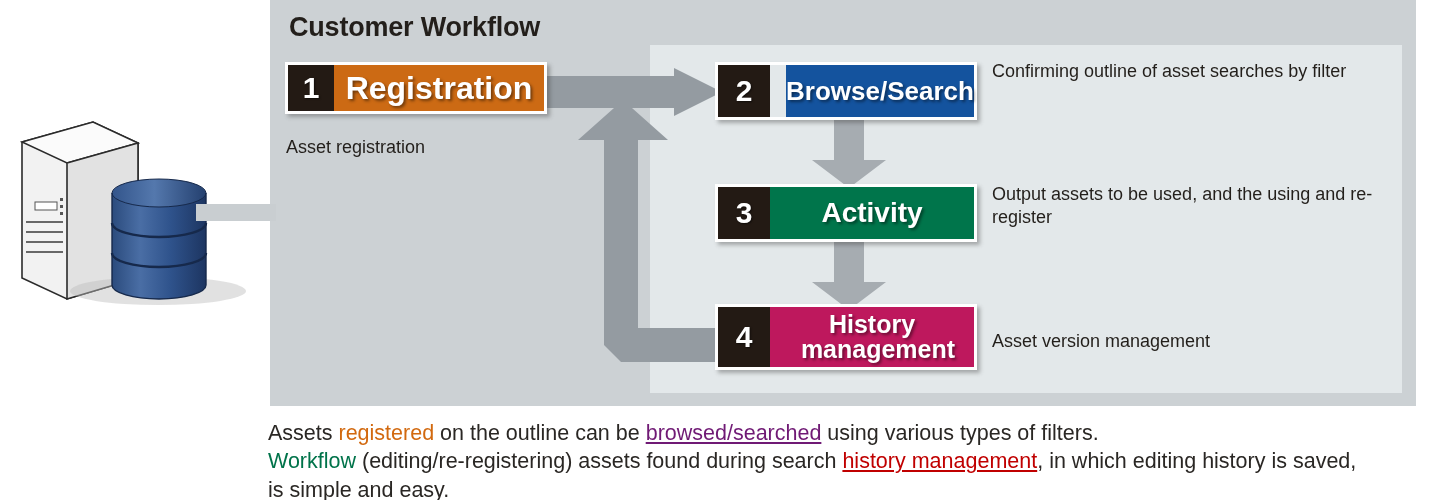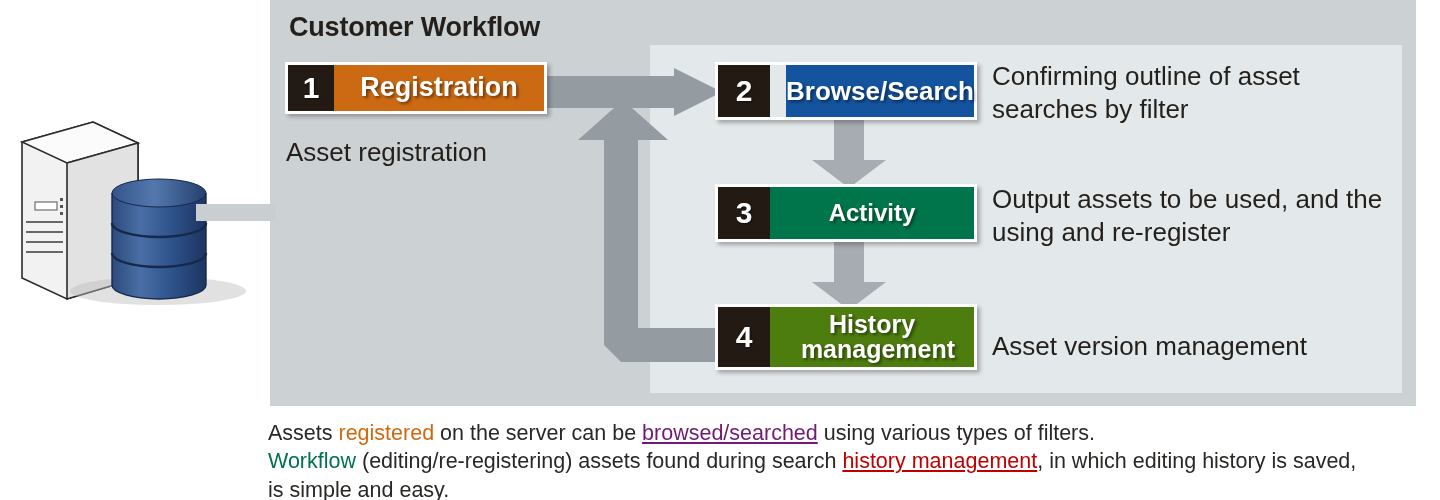--- a/index.html
+++ b/index.html
@@ -97,63 +97,63 @@
   }
 
   
   #box-registration {
     left: 285px;
     top: 62px;
     width: 262px;
     height: 52px;
   }
   #box-registration .step-num { width: 46px; font-size: 30px; }
-  #box-registration .step-label { background: #cc6a14; font-size: 27px; text-align: center; }
+  #box-registration .step-label { background: #cc6a14; font-size: 32px; text-align: center; }
 
   
   #box-browse {
     left: 715px;
     top: 62px;
     width: 262px;
     height: 58px;
   }
   #box-browse .step-num { width: 52px; font-size: 30px; }
   #box-browse .step-label { background: #14539e; font-size: 26px; margin-left: 16px; }
 
   
   #box-activity {
     left: 715px;
     top: 184px;
     width: 262px;
     height: 58px;
   }
   #box-activity .step-num { width: 52px; font-size: 30px; }
-  #box-activity .step-label { background: #00754b; font-size: 24px; }
+  #box-activity .step-label { background: #00754b; font-size: 28px; }
 
   
   #box-history {
     left: 715px;
     top: 304px;
     width: 262px;
     height: 66px;
   }
   #box-history .step-num { width: 52px; font-size: 30px; }
   #box-history .step-label {
-    background: #4d7c0f;
+    background: #be185d;
     font-size: 25px;
     flex-direction: column;
     justify-content: center;
   }
   #box-history .step-label .l1 { display: block; }
   #box-history .step-label .l2 { display: block; margin-left: 12px; }
 
   
   .caption {
     position: absolute;
-    font-size: 26px;
+    font-size: 18px;
     color: #231f1b;
     line-height: 1.28;
   }
   #caption-registration { left: 286px; top: 136px; }
   #caption-browse   { left: 992px; top: 60px;  width: 400px; }
   #caption-activity { left: 992px; top: 183px; width: 400px; }
   #caption-history  { left: 992px; top: 330px; width: 400px; }
 
   
   .arrow { position: absolute; }
@@ -271,18 +271,18 @@
   <div class="step-box" id="box-history">
     <div class="step-num">4</div>
     <div class="step-label">
       <span class="l1">History</span>
       <span class="l2">management</span>
     </div>
   </div>
   <div class="caption" id="caption-history">Asset version management</div>
 
   <div class="bottom-note">
-    <div><span>Assets </span><span class="hl-orange">registered</span><span> on the server can be </span><span class="hl-blue">browsed/searched</span><span> using various types of filters.</span></div>
+    <div><span>Assets </span><span class="hl-orange">registered</span><span> on the outline can be </span><span class="hl-blue">browsed/searched</span><span> using various types of filters.</span></div>
     <div><span class="hl-green">Workflow</span><span> (editing/re-registering) assets found during search </span><span class="hl-red">history management</span><span>, in which editing history is saved,</span></div>
     <div>is simple and easy.</div>
   </div>
 
 </div>
 
 </body></html>

